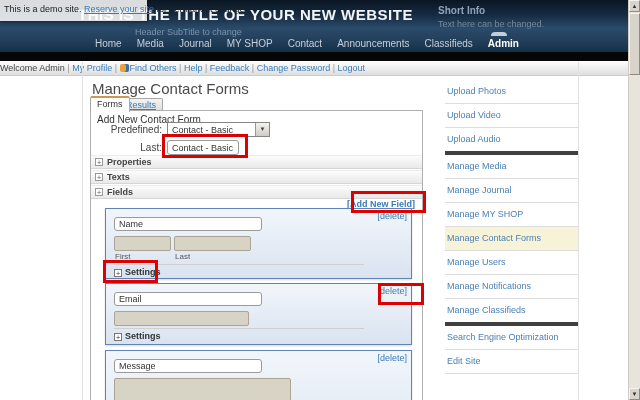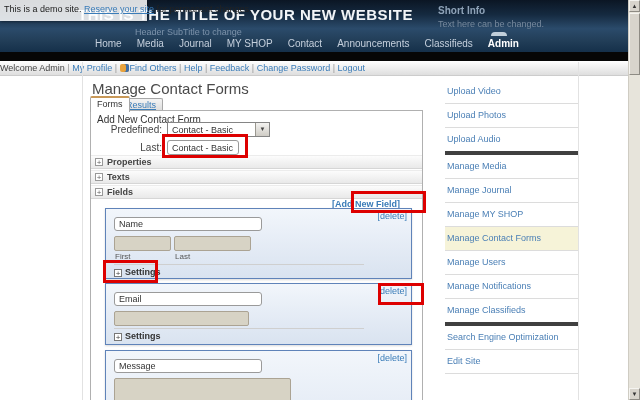--- a/index.html
+++ b/index.html
@@ -67,21 +67,21 @@
     font-family:"Liberation Sans",sans-serif;}
 
   .section-bar{position:absolute;left:0;width:331px;height:12px;
     background:linear-gradient(180deg,#fcfcfc,#e9e9e9);
     border-top:1px solid #ececec;border-bottom:1px solid #d6d6d6;cursor:pointer;}
   #section-properties{top:44px;} #section-texts{top:59px;} #section-fields{top:74px;}
   .section-bar .sec-label{position:absolute;left:16px;top:1px;font-size:9px;font-weight:bold;color:#444;}
   .expander{position:absolute;left:4px;top:2px;width:8px;height:8px;border:1px solid #999;
     background:#fff;font-size:8px;line-height:7px;text-align:center;color:#666;box-sizing:border-box;}
 
-  #add-new-field{position:absolute;right:22px;top:88px;font-size:9px;font-weight:bold;
+  #add-new-field{position:absolute;right:7px;top:88px;font-size:9px;font-weight:bold;
     color:#3a7cb8;cursor:pointer;margin-left:48px;}
 
   .field-card{position:absolute;left:14px;width:307px;border:1px solid #5f83b9;
     background:linear-gradient(180deg,#f2f6fb 0%,#e4ebf5 55%,#d9e3f0 100%);
     box-shadow:0 1px 2px rgba(0,0,0,.15);box-sizing:border-box;}
   #card-name{top:97px;height:71px;}
   #card-email{top:172px;height:62px;}
   #card-message{top:239px;height:120px;}
   .card-delete{position:absolute;right:4px;top:2px;font-size:9px;color:#3a7cb8;cursor:pointer;}
   .field-label-input{position:absolute;left:8px;top:8px;width:148px;height:14px;
@@ -217,22 +217,22 @@
   <div class="drag-handle" id="drag-1"></div>
   <div class="drag-handle" id="drag-2"></div>
   <div class="drag-handle" id="drag-3"></div>
 
   <div class="annotation" id="anno-name"></div>
   <div class="annotation" id="anno-add-field"></div>
   <div class="annotation" id="anno-settings"></div>
   <div class="annotation" id="anno-delete"></div>
 
   <div id="admin-sidebar">
+      <div class="sb-item">Upload Photos</div>
       <div class="sb-item">Upload Video</div>
-      <div class="sb-item">Upload Photos</div>
       <div class="sb-item group-end">Upload Audio</div>
       <div class="sb-item">Manage Media</div>
       <div class="sb-item">Manage Journal</div>
       <div class="sb-item">Manage MY SHOP</div>
       <div class="sb-item active">Manage Contact Forms</div>
       <div class="sb-item">Manage Users</div>
       <div class="sb-item">Manage Notifications</div>
       <div class="sb-item group-end">Manage Classifieds</div>
       <div class="sb-item">Search Engine Optimization</div>
       <div class="sb-item">Edit Site</div>

